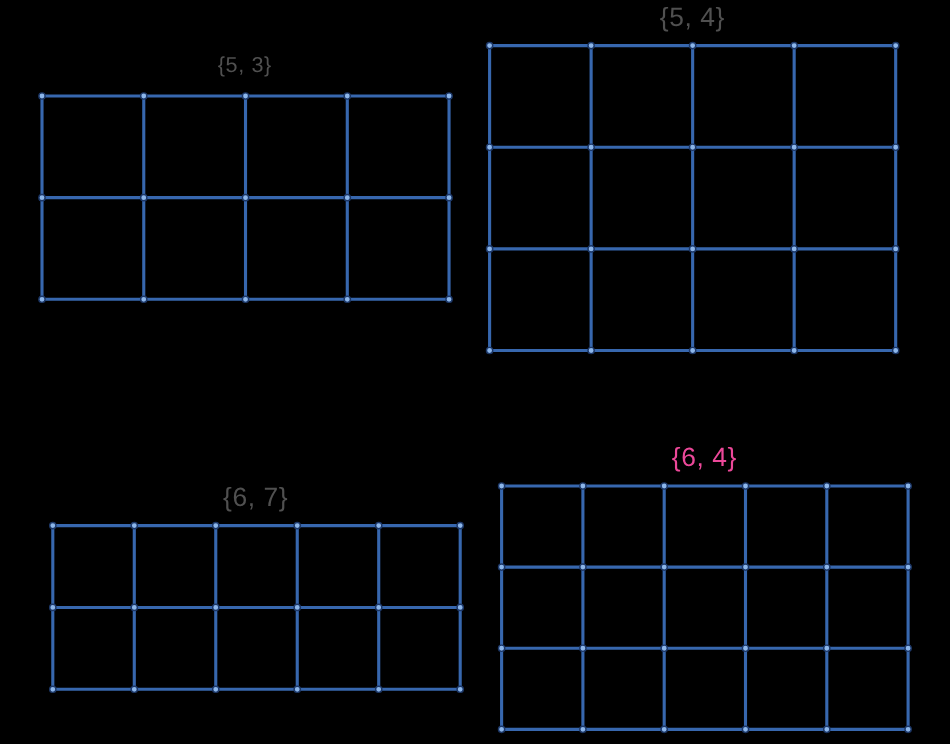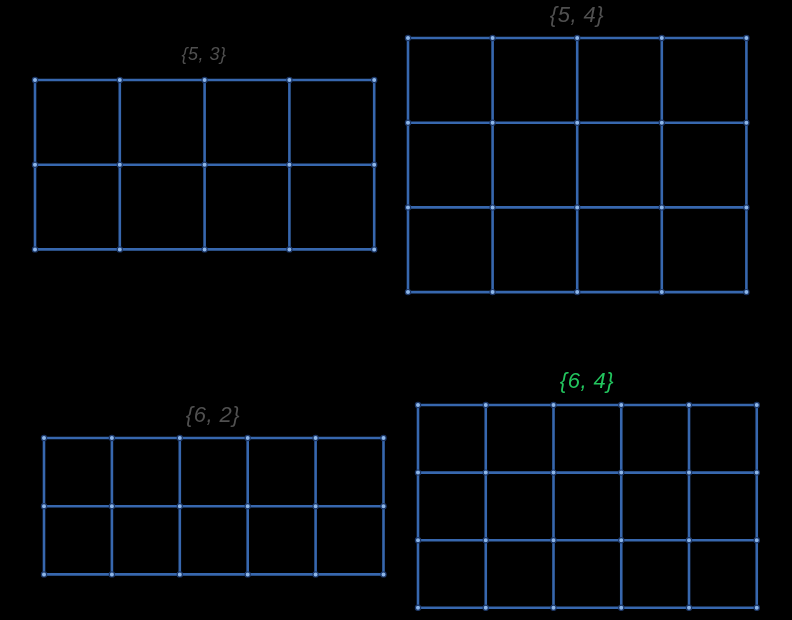--- a/index.html
+++ b/index.html
@@ -24,21 +24,20 @@
     display: block;
   }
   .grid-label {
     position: absolute;
     transform: translateX(-50%);
     font-size: 22px;
     line-height: 1;
     color: #505050;
     white-space: nowrap;
     letter-spacing: 0.5px;
-    font-style: italic;
   }
 </style>
 </head>
 <body>
 
 <div id="canvas">
   <svg id="graph-svg" xmlns="http://www.w3.org/2000/svg" viewBox="0 0 792 620">
       <g>
         <line x1="35" y1="80" x2="119.8" y2="80" stroke="#3767ae" stroke-width="2.6"></line>
         <line x1="35" y1="80" x2="35" y2="164.7" stroke="#3767ae" stroke-width="2.6"></line>
@@ -238,15 +237,15 @@
         <circle cx="418" cy="607.8" r="2.6" fill="#8cb6ea" stroke="#1c3767" stroke-width="1.2"></circle>
         <circle cx="485.75" cy="607.8" r="2.6" fill="#8cb6ea" stroke="#1c3767" stroke-width="1.2"></circle>
         <circle cx="553.5" cy="607.8" r="2.6" fill="#8cb6ea" stroke="#1c3767" stroke-width="1.2"></circle>
         <circle cx="621.25" cy="607.8" r="2.6" fill="#8cb6ea" stroke="#1c3767" stroke-width="1.2"></circle>
         <circle cx="689" cy="607.8" r="2.6" fill="#8cb6ea" stroke="#1c3767" stroke-width="1.2"></circle>
         <circle cx="756.75" cy="607.8" r="2.6" fill="#8cb6ea" stroke="#1c3767" stroke-width="1.2"></circle>
       </g>
     </svg>
   <div class="grid-label" id="label-0" style="left: 204px; top: 45px; color: rgb(80, 80, 80); font-size: 18px;">{5, 3}</div>
   <div class="grid-label" id="label-1" style="left: 577px; top: 4px; color: rgb(80, 80, 80); font-size: 22px;">{5, 4}</div>
-  <div class="grid-label" id="label-2" style="left: 213px; top: 404px; color: rgb(80, 80, 80); font-size: 22px;">{6, 2}</div>
-  <div class="grid-label" id="label-3" style="left: 587px; top: 370px; color: #22c55e; font-size: 22px;">{6, 4}</div>
+  <div class="grid-label" id="label-2" style="left: 213px; top: 404px; color: rgb(80, 80, 80); font-size: 22px;">{6, 7}</div>
+  <div class="grid-label" id="label-3" style="left: 587px; top: 370px; color: #ec4899; font-size: 22px;">{6, 4}</div>
 </div>
 
 </body></html>

